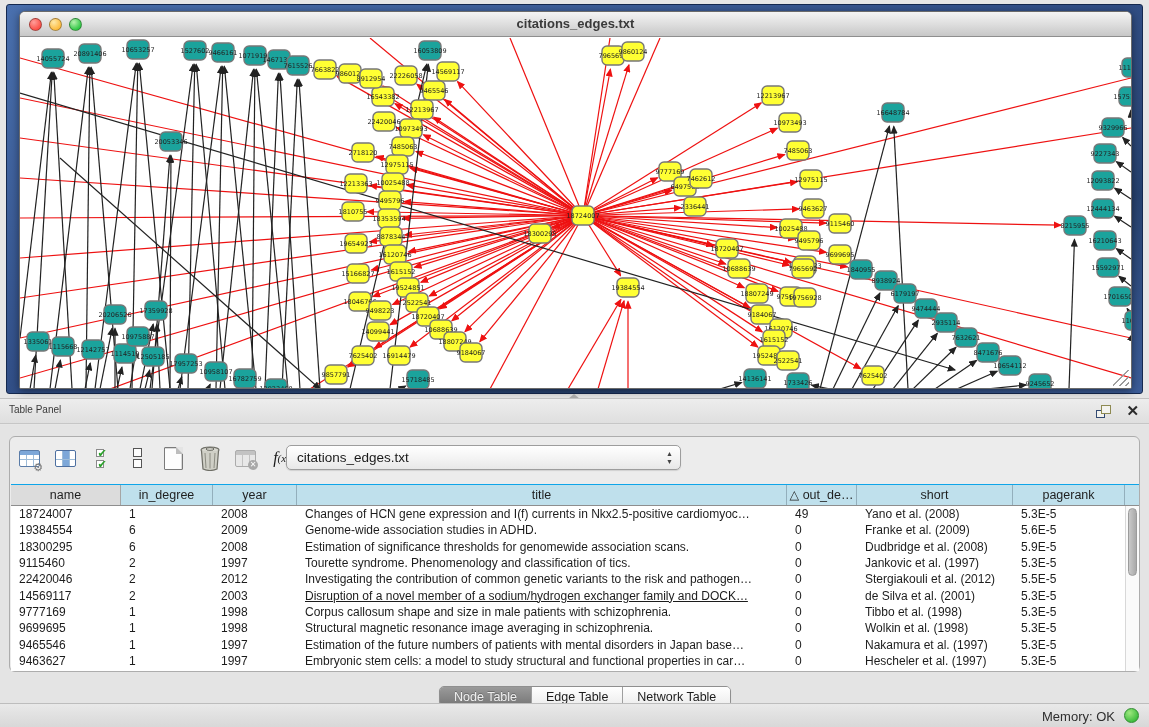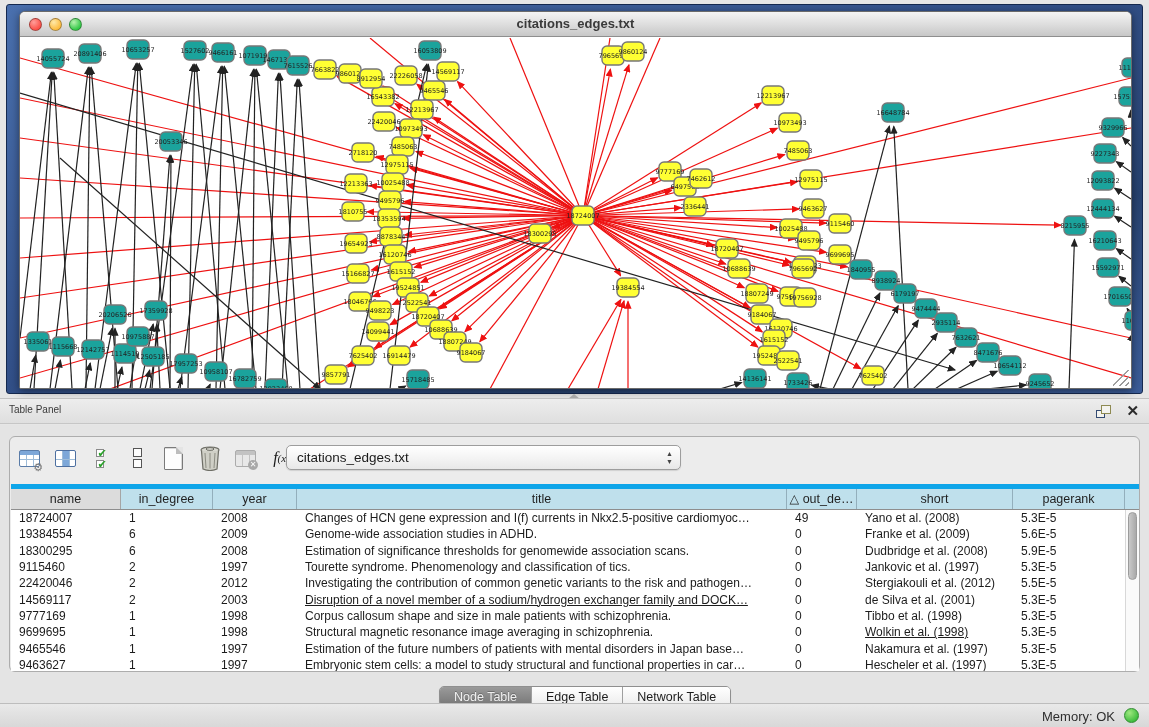--- a/index.html
+++ b/index.html
@@ -81,21 +81,21 @@
   .fx-icon { font-family:"Liberation Serif", serif; font-style:italic; font-size:16px; color:#1a1a1a; }
   .fx-icon small { font-size:11px; }
   .net-select { position:absolute; left:276px; top:8px; width:395px; height:25px;
     background:linear-gradient(#ffffff,#f2f2f2 60%,#e8e8e8); border:1px solid #9d9d9d; border-radius:5px;
     font-size:13.5px; color:#1a1a1a; display:flex; align-items:center; padding:0 24px 0 10px; cursor:pointer;
     box-shadow:0 1px 1px rgba(0,0,0,.12); }
   .net-select .arrows { position:absolute; right:7px; top:4px; font-size:7px; line-height:8px; color:#444; text-align:center; }
 
   
   .grid { position:absolute; left:1px; top:47px; width:1128px; height:187px; background:#fff; overflow:hidden;
-    border-top:5px solid #0ea5e9; }
+    border-top:1px solid #0ea5e9; }
   .grid-head { display:flex; height:21px; border-bottom:1px solid #8e8e8e; background:#bfe0ec; }
   .grid-head .hc { font-size:12.5px; color:#1f1f1f; text-align:center; line-height:20px;
     border-right:1px solid #93afbc; overflow:hidden; white-space:nowrap; cursor:pointer; }
   .grid-head .hc.name-col { background:#dcdcdc; border-right:1px solid #a5a5a5; }
   .grid-rows { position:absolute; left:0; top:21px; right:14px; bottom:0; }
   .grid .r { display:flex; height:16.3px; align-items:center; cursor:default; }
   .grid .c { font-size:12px; color:#1c1c1c; white-space:nowrap; overflow:hidden; padding-left:8px; }
   .vscroll { position:absolute; right:0; top:21px; width:14px; bottom:0; background:#fafafa; border-left:1px solid #d8d8d8; }
   .vthumb { position:absolute; left:2px; top:2px; width:9px; height:68px; border-radius:5px;
     background:linear-gradient(90deg,#c9c9c9,#a9a9a9); border:1px solid #9b9b9b; }
@@ -650,21 +650,21 @@
             <div class="c" style="width: 70px;">0</div>
             <div class="c" style="width: 156px;">Tibbo et al. (1998)</div>
             <div class="c" style="width: 112px;">5.3E-5</div>
           </div>
           <div class="r">
             <div class="c" style="width: 110px;">9699695</div>
             <div class="c" style="width: 92px;">1</div>
             <div class="c" style="width: 84px;">1998</div>
             <div class="c" style="width: 490px;">Structural magnetic resonance image averaging in schizophrenia.</div>
             <div class="c" style="width: 70px;">0</div>
-            <div class="c" style="width: 156px; text-decoration: underline;">Wolkin et al. (1998)</div>
+            <div class="c" style="width: 156px;">Wolkin et al. (1998)</div>
             <div class="c" style="width: 112px;">5.3E-5</div>
           </div>
           <div class="r">
             <div class="c" style="width: 110px;">9465546</div>
             <div class="c" style="width: 92px;">1</div>
             <div class="c" style="width: 84px;">1997</div>
             <div class="c" style="width: 490px;">Estimation of the future numbers of patients with mental disorders in Japan base…</div>
             <div class="c" style="width: 70px;">0</div>
             <div class="c" style="width: 156px;">Nakamura et al. (1997)</div>
             <div class="c" style="width: 112px;">5.3E-5</div>

